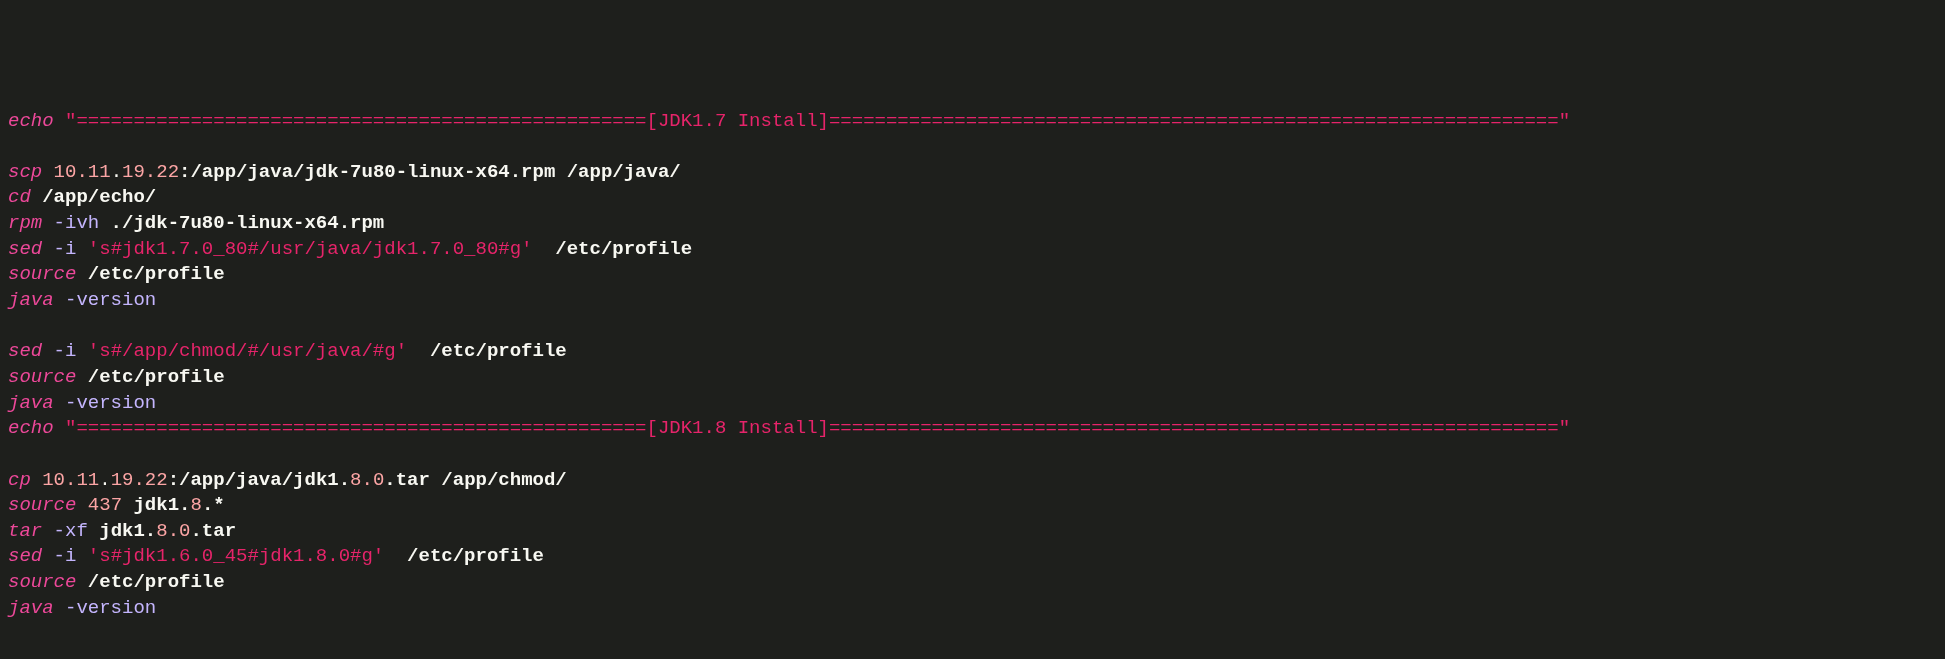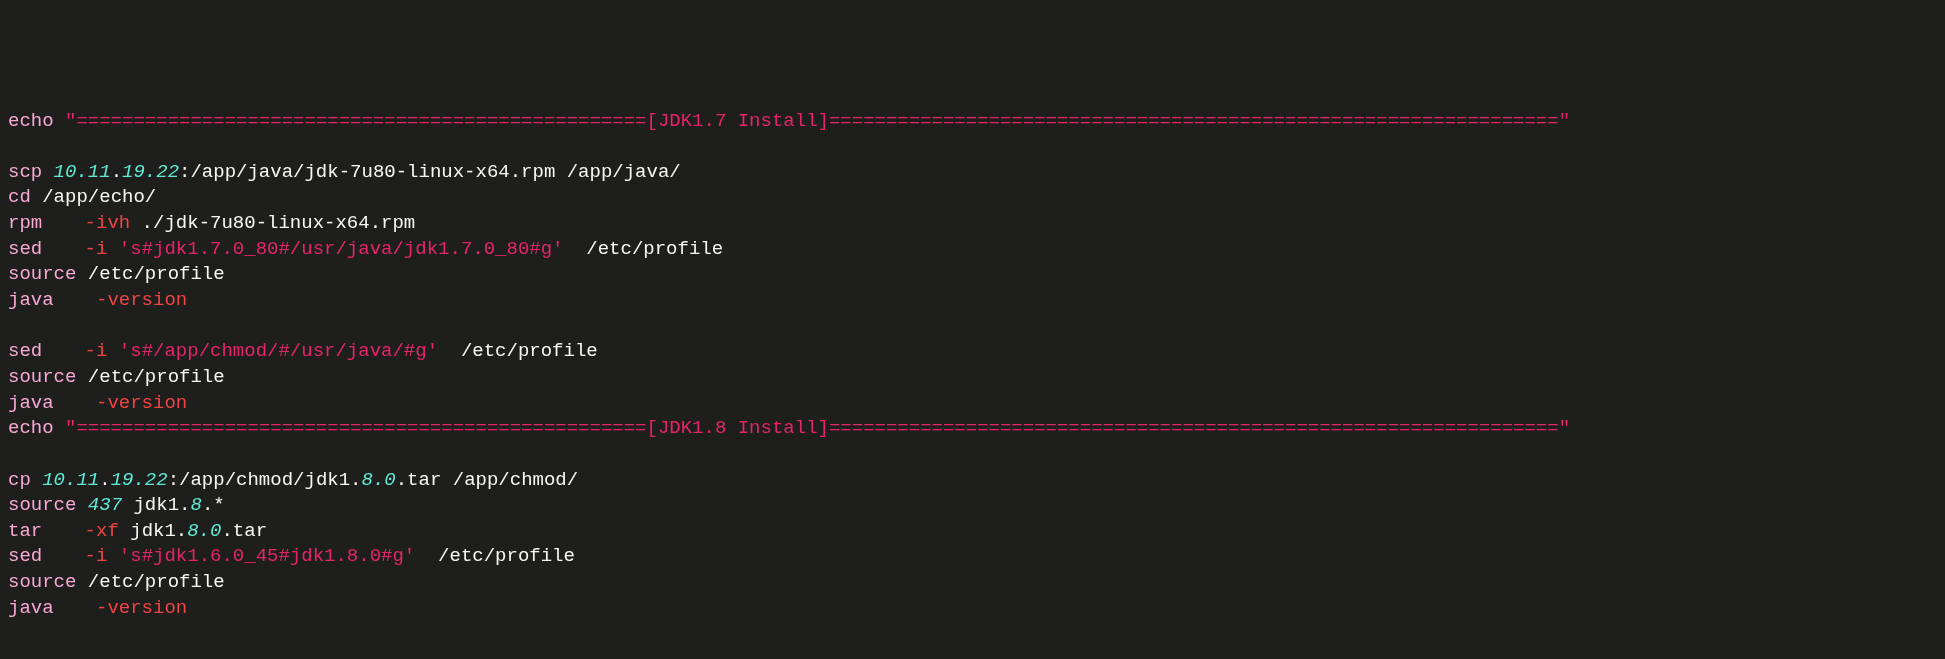--- a/index.html
+++ b/index.html
@@ -10,25 +10,25 @@
     body {
       background-color: #1e1f1c;
       font-family: 'Consolas', 'Monaco', 'Courier New', monospace;
       font-size: 19px;
       line-height: 1.35;
       padding: 6px 8px;
       color: #f8f8f2;
       white-space: pre;
       overflow-x: auto;
     }
-    .cmd { color: #f9a8d4; }
+    .cmd { color: #ec4899; font-style: italic; }
     .str { color: #e6246a; }
-    .arg { color: #ef4444; margin-left: 31px; }
-    .num { color: #5eead4; font-style: italic; }
-    .path { color: #f8f8f2; }
+    .arg { color: #c4b5fd; }
+    .num { color: #fca5a5; }
+    .path { color: #f8f8f2; font-weight: bold; }
     .txt { color: #f8f8f2; }
   </style>
 </head>
 <body>
 
 
 
 <div><span><span class="cmd">echo</span><span class="str"> "==================================================[JDK1.7 Install]================================================================"</span></span>
 <span></span>
 <span><span class="cmd">scp </span><span class="num">10.11</span><span class="txt">.</span><span class="num">19.22</span><span class="path">:/app/java/jdk-7u80-linux-x64.rpm /app/java/</span></span>
@@ -36,21 +36,21 @@
 <span><span class="cmd">rpm </span><span class="arg">-ivh</span><span class="path"> ./jdk-7u80-linux-x64.rpm</span></span>
 <span><span class="cmd">sed </span><span class="arg">-i</span><span class="str"> 's#jdk1.7.0_80#/usr/java/jdk1.7.0_80#g'</span><span class="path">  /etc/profile</span></span>
 <span><span class="cmd">source</span><span class="path"> /etc/profile</span></span>
 <span><span class="cmd">java </span><span class="arg">-version</span></span>
 <span></span>
 <span><span class="cmd">sed </span><span class="arg">-i</span><span class="str"> 's#/app/chmod/#/usr/java/#g'</span><span class="path">  /etc/profile</span></span>
 <span><span class="cmd">source</span><span class="path"> /etc/profile</span></span>
 <span><span class="cmd">java </span><span class="arg">-version</span></span>
 <span><span class="cmd">echo</span><span class="str"> "==================================================[JDK1.8 Install]================================================================"</span></span>
 <span></span>
-<span><span class="cmd">cp </span><span class="num">10.11</span><span class="txt">.</span><span class="num">19.22</span><span class="path">:/app/chmod/jdk1.</span><span class="num">8.0</span><span class="path">.tar /app/chmod/</span></span>
+<span><span class="cmd">cp </span><span class="num">10.11</span><span class="txt">.</span><span class="num">19.22</span><span class="path">:/app/java/jdk1.</span><span class="num">8.0</span><span class="path">.tar /app/chmod/</span></span>
 <span><span class="cmd">source </span><span class="num">437</span><span class="path"> jdk1.</span><span class="num">8</span><span class="path">.*</span></span>
 <span><span class="cmd">tar </span><span class="arg">-xf</span><span class="path"> jdk1.</span><span class="num">8.0</span><span class="path">.tar</span></span>
 <span><span class="cmd">sed </span><span class="arg">-i</span><span class="str"> 's#jdk1.6.0_45#jdk1.8.0#g'</span><span class="path">  /etc/profile</span></span>
 <span><span class="cmd">source</span><span class="path"> /etc/profile</span></span>
 <span><span class="cmd">java </span><span class="arg">-version</span></span></div>
 
 
 
 
 </body></html>

